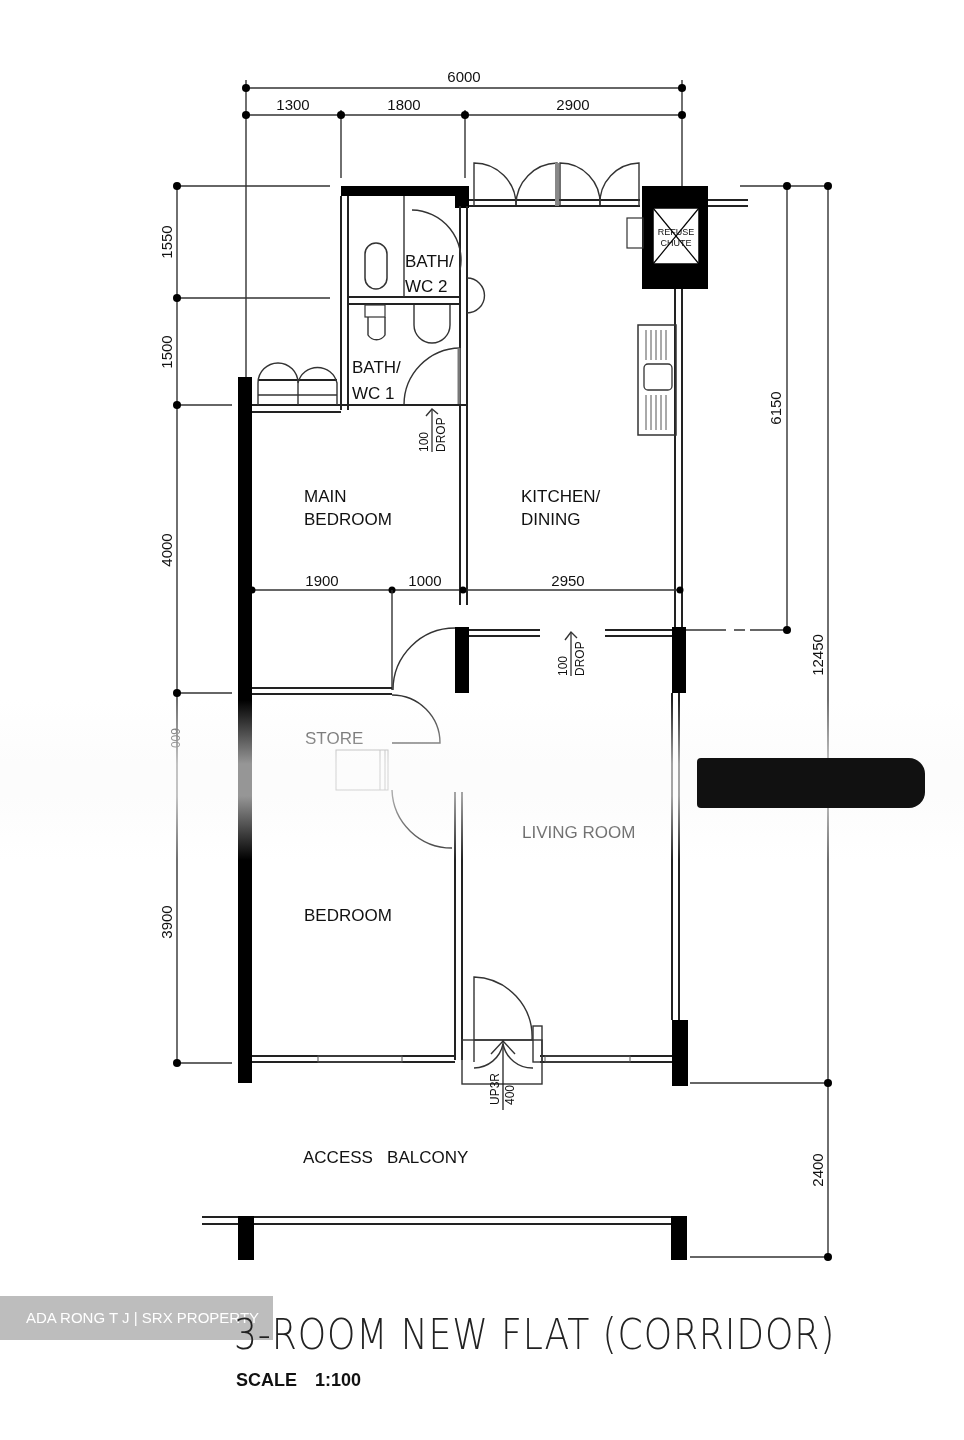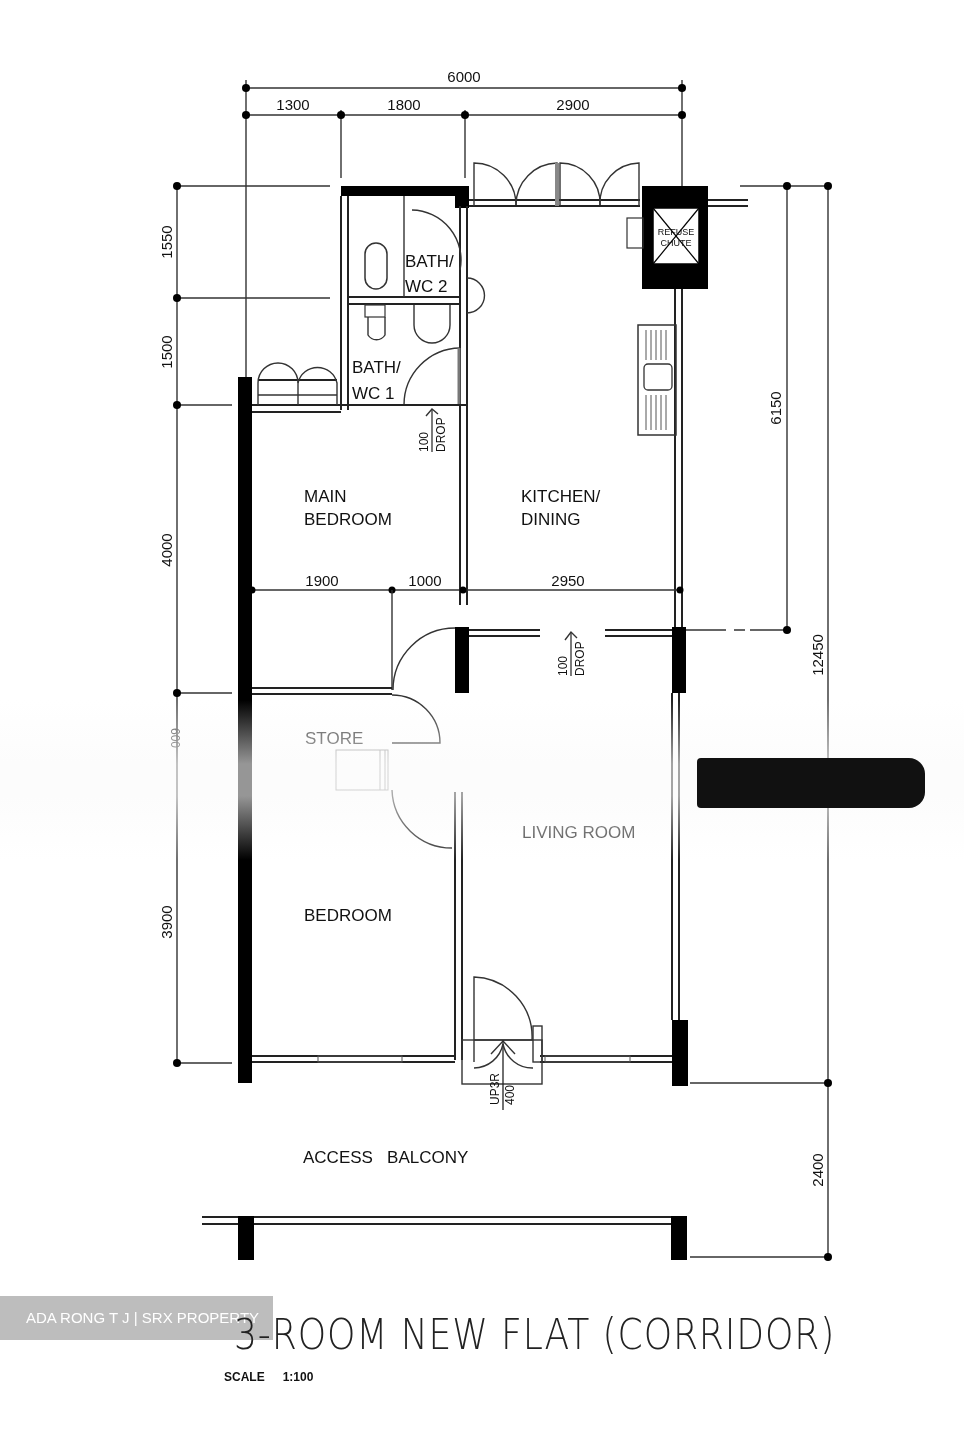--- a/index.html
+++ b/index.html
@@ -7,21 +7,21 @@
   svg { position:absolute; left:0; top:0; }
   .dim { font-family:"Liberation Sans", sans-serif; font-size:15px; fill:#111; }
   .room { font-family:"Liberation Sans", sans-serif; font-size:17px; fill:#111; }
   .small { font-family:"Liberation Sans", sans-serif; font-size:12px; fill:#111; }
   .wall { fill:#000; }
   .line { stroke:#222; stroke-width:2; fill:none; }
   .thin { stroke:#333; stroke-width:1.4; fill:none; }
   .dot { fill:#000; }
   .watermark { position:absolute; left:0; top:1296px; width:273px; height:44px; background:#bdbdbd; color:#fff; font-size:15px; line-height:44px; padding-left:12px; box-sizing:border-box; white-space:nowrap;text-align:center; }
   .title { position:absolute; left:234px; top:1310px; font-size:42px; color:#222; letter-spacing:1px; font-family:"DejaVu Sans", sans-serif; font-weight:300; transform:scaleX(0.86); transform-origin:left; white-space:nowrap; }
-  .scale { position:absolute; left:224px; top:1370px; font-size:12px; color:#111; font-weight:bold; white-space:nowrap; }
+  .scale { position:absolute; left:236px; top:1370px; font-size:18px; color:#111; font-weight:bold; white-space:nowrap; }
   .scale span { margin-right:18px; }
   .sticker { position:absolute; left:697px; top:758px; width:228px; height:50px; background:#111; border-radius:4px 16px 16px 4px; }
   .sticker span { position:absolute; color:#ccc; font-size:10px; top:18px; font-style:italic; }
   .blur-band { position:absolute; left:0; top:700px; width:964px; height:160px; background:linear-gradient(to bottom, rgba(255,255,255,0), rgba(250,250,250,0.6) 40%, rgba(250,250,250,0.6) 60%, rgba(255,255,255,0)); pointer-events:none; }
 </style>
 </head>
 <body>
 
 <svg width="964" height="1440" viewBox="0 0 964 1440">
 

